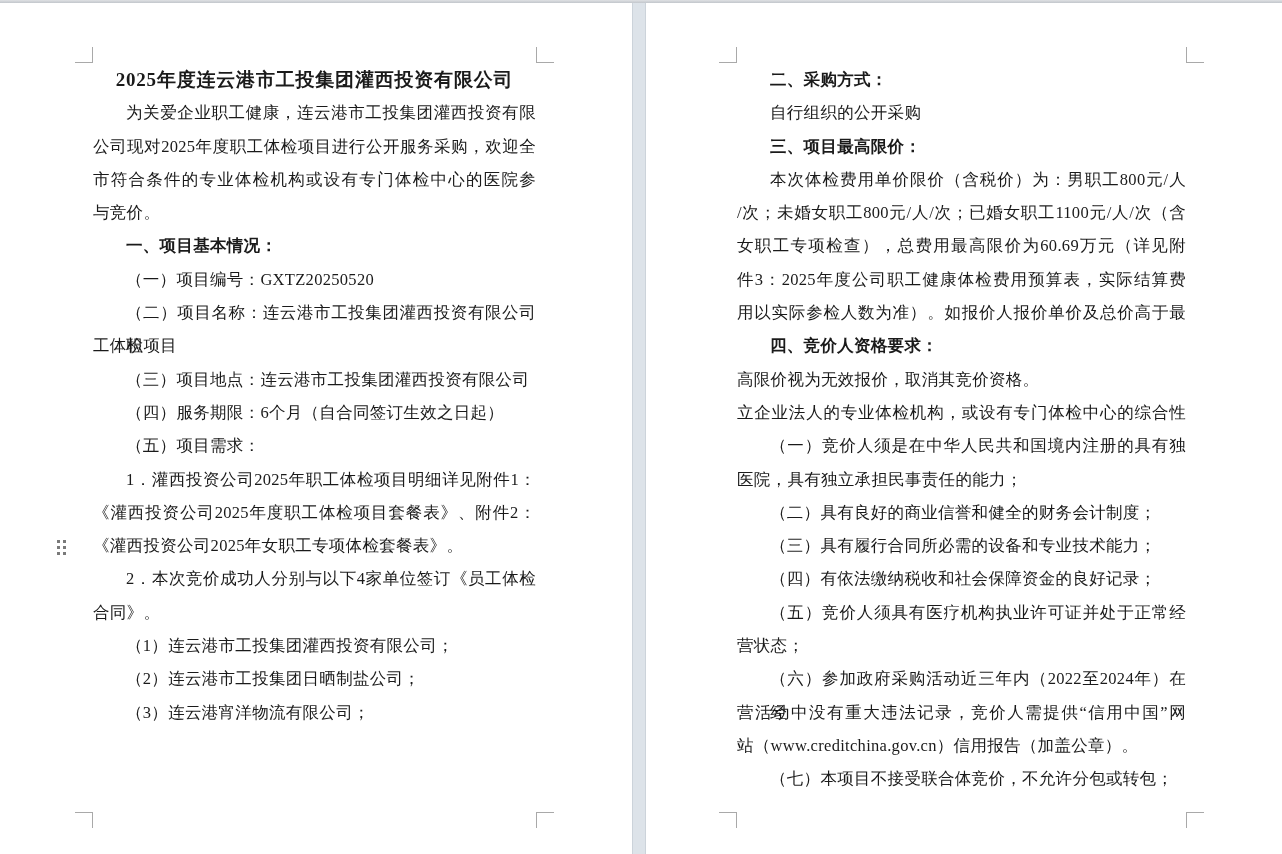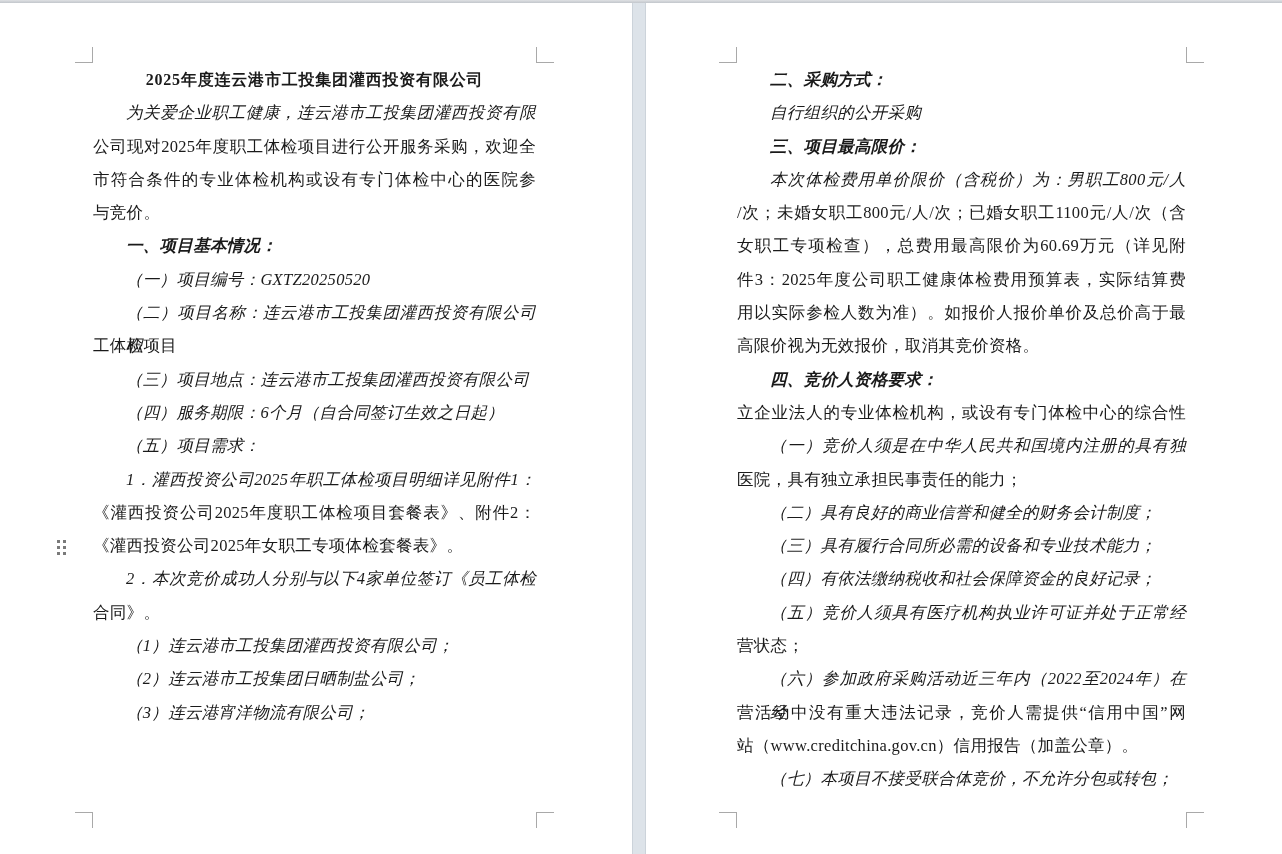--- a/index.html
+++ b/index.html
@@ -37,22 +37,22 @@
   .line{
     height:33.3px;
     line-height:33.3px;
     font-size:16.5px;
     white-space:nowrap;
     letter-spacing:0.3px;
   }
   .line.j{white-space:normal;text-align:justify;text-align-last:justify;}
   .line.c{text-align:center;white-space:nowrap;}
   .line.b{font-weight:bold;}
-  .line.title{font-size:16px;letter-spacing:0.8px;}
-  .line.i2{padding-left:33px;font-style:italic;}
+  .line.title{font-size:19px;letter-spacing:0.8px;}
+  .line.i2{padding-left:33px;}
   .crop-mark{
     position:absolute;width:18px;height:16px;
   }
   .crop-mark.tl{border-right:1px solid var(--crop);border-bottom:1px solid var(--crop);}
   .crop-mark.tr{border-left:1px solid var(--crop);border-bottom:1px solid var(--crop);}
   .crop-mark.bl{border-right:1px solid var(--crop);border-top:1px solid var(--crop);}
   .crop-mark.br{border-left:1px solid var(--crop);border-top:1px solid var(--crop);}
   .drag-handle{
     position:absolute;left:57px;top:540px;width:10px;height:16px;cursor:move;
   }
@@ -102,22 +102,22 @@
   </div>
 <div class="page-content p2">
     <div class="line b i2">二、采购方式：</div>
     <div class="line i2">自行组织的公开采购</div>
     <div class="line b i2">三、项目最高限价：</div>
     <div class="line j i2">本次体检费用单价限价（含税价）为：男职工800元/人</div>
     <div class="line j">/次；未婚女职工800元/人/次；已婚女职工1100元/人/次（含</div>
     <div class="line j">女职工专项检查），总费用最高限价为60.69万元（详见附</div>
     <div class="line j">件3：2025年度公司职工健康体检费用预算表，实际结算费</div>
     <div class="line j">用以实际参检人数为准）。如报价人报价单价及总价高于最</div>
+    <div class="line b i2">四、竞价人资格要求：</div>
     <div class="line">高限价视为无效报价，取消其竞价资格。</div>
-    <div class="line b i2">四、竞价人资格要求：</div>
     <div class="line j">立企业法人的专业体检机构，或设有专门体检中心的综合性</div>
     <div class="line j i2">（一）竞价人须是在中华人民共和国境内注册的具有独</div>
     <div class="line">医院，具有独立承担民事责任的能力；</div>
     <div class="line i2">（二）具有良好的商业信誉和健全的财务会计制度；</div>
     <div class="line i2">（三）具有履行合同所必需的设备和专业技术能力；</div>
     <div class="line i2">（四）有依法缴纳税收和社会保障资金的良好记录；</div>
     <div class="line j i2">（五）竞价人须具有医疗机构执业许可证并处于正常经</div>
     <div class="line">营状态；</div>
     <div class="line j i2">（六）参加政府采购活动近三年内（2022至2024年）在经</div>
     <div class="line j">营活动中没有重大违法记录，竞价人需提供“信用中国”网</div>

